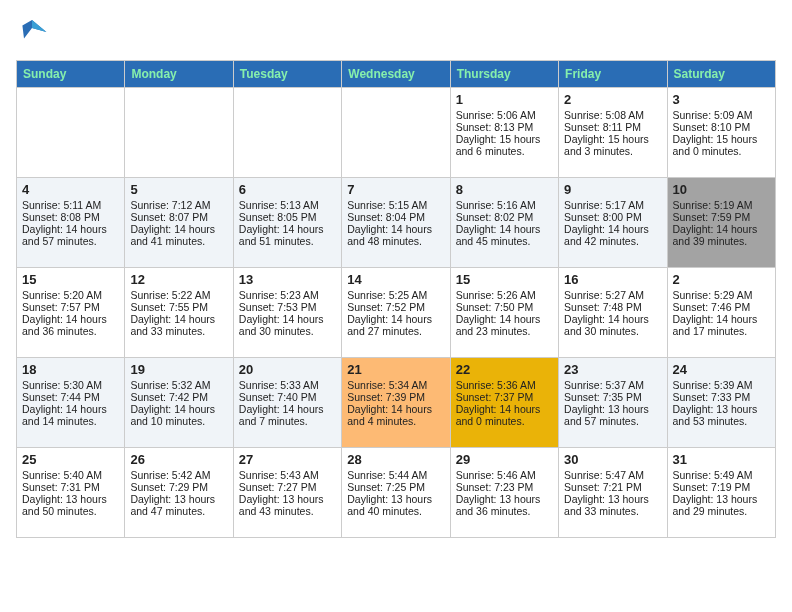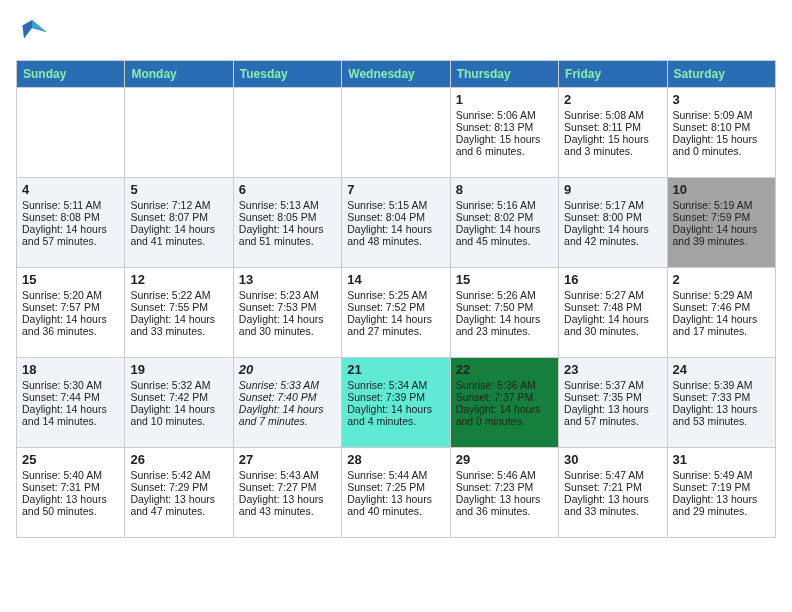--- a/index.html
+++ b/index.html
@@ -245,35 +245,35 @@
           <div>Daylight: 14 hours</div>
           <div>and 14 minutes.</div>
         </td>
         <td style="background: rgb(240, 244, 248);">
           <span class="day-number">19</span>
           <div>Sunrise: 5:32 AM</div>
           <div>Sunset: 7:42 PM</div>
           <div>Daylight: 14 hours</div>
           <div>and 10 minutes.</div>
         </td>
-        <td style="background: rgb(240, 244, 248); font-style: italic;">
+        <td style="background: rgb(240, 244, 248);">
           <span class="day-number">20</span>
           <div>Sunrise: 5:33 AM</div>
           <div>Sunset: 7:40 PM</div>
           <div>Daylight: 14 hours</div>
           <div>and 7 minutes.</div>
         </td>
-        <td style="background: #5eead4;">
+        <td style="background: #fdba74;">
           <span class="day-number">21</span>
           <div>Sunrise: 5:34 AM</div>
           <div>Sunset: 7:39 PM</div>
           <div>Daylight: 14 hours</div>
           <div>and 4 minutes.</div>
         </td>
-        <td style="background: #15803d;">
+        <td style="background: #eab308;">
           <span class="day-number">22</span>
           <div>Sunrise: 5:36 AM</div>
           <div>Sunset: 7:37 PM</div>
           <div>Daylight: 14 hours</div>
           <div>and 0 minutes.</div>
         </td>
         <td style="background: rgb(240, 244, 248);">
           <span class="day-number">23</span>
           <div>Sunrise: 5:37 AM</div>
           <div>Sunset: 7:35 PM</div>

